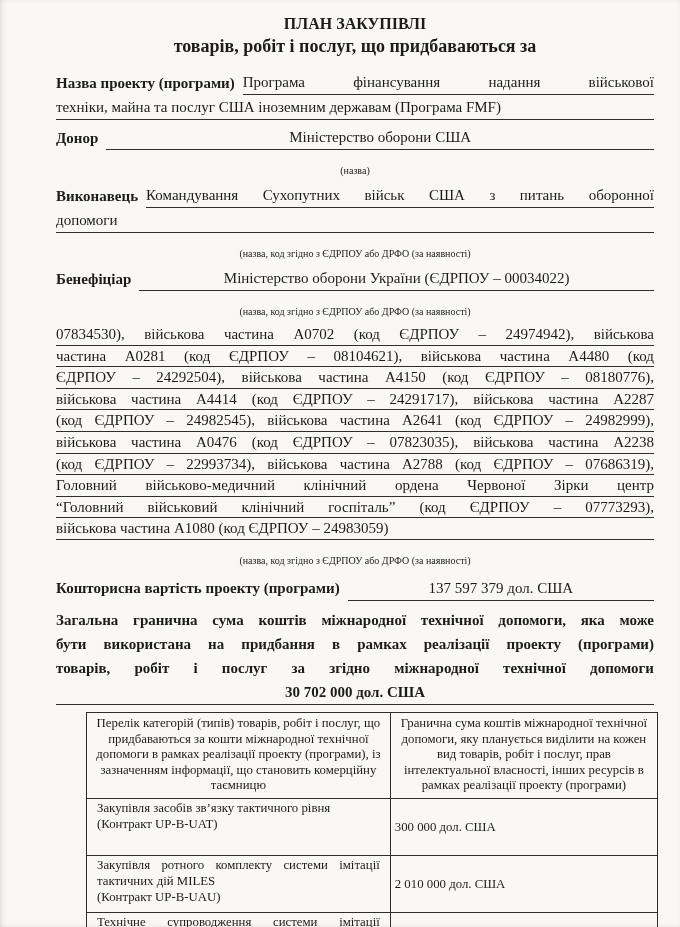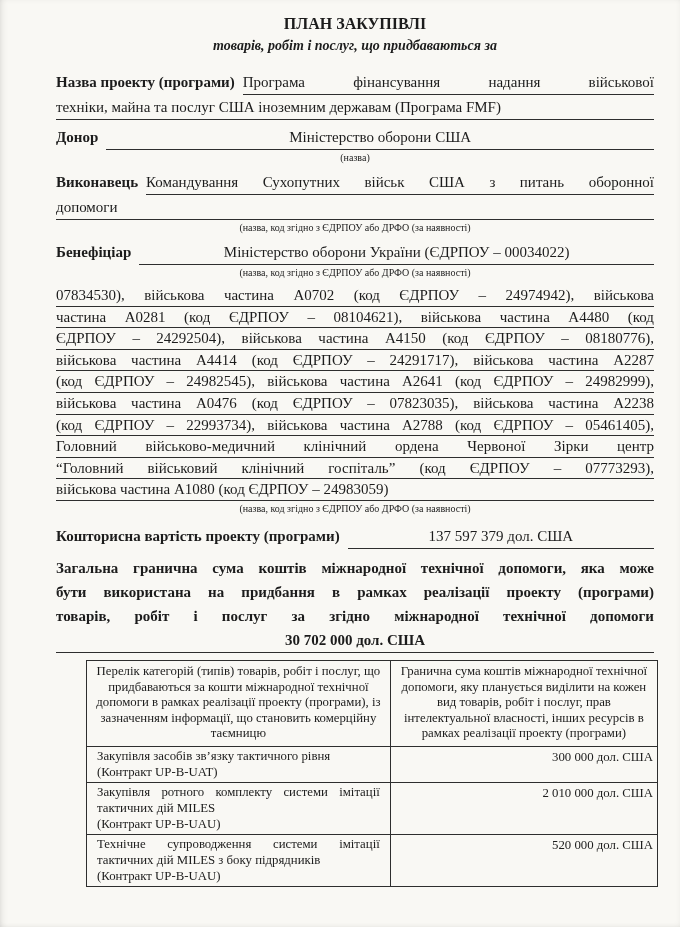--- a/index.html
+++ b/index.html
@@ -10,49 +10,49 @@
     margin:0 auto;
     padding:12px 26px 6px 56px;
     background:#f9f8f4;
     overflow:hidden;
     font-family:"Liberation Serif","DejaVu Serif",serif;
     color:#1c1c1c;
     box-shadow: inset 4px 0 10px -6px rgba(0,0,0,.25), inset -2px -2px 8px -6px rgba(0,0,0,.15);
   }
   .doc-title { text-align:center; font-weight:bold; margin-bottom:13px; }
   .doc-title .t1 { font-size:16px; line-height:23px; }
-  .doc-title .t2 { font-size:14px; line-height:22px;font-style:italic; }
+  .doc-title .t2 { font-size:18px; line-height:22px; }
 
   .field { font-size:15px; margin-bottom:5px; }
   .line { line-height:24px; }
-  .flexline { display:flex; line-height:24px; }
+  .flexline { display:flex; line-height:24px;align-items:center; }
   .lbl { font-weight:bold; white-space:nowrap; padding-right:8px; }
   .val { flex:1 1 auto; border-bottom:1.2px solid #2e2e2e; min-width:0; }
   .center { text-align:center; }
   .just { text-align:justify; text-align-last:justify; }
   .u-full { border-bottom:1.2px solid #2e2e2e; }
-  .caption { font-size:10px; line-height:14px; text-align:center; color:#1c1c1c; margin-top:1px; }
+  .caption { font-size:10px; line-height:14px; text-align:center; color:#1c1c1c; margin-top:14px; }
 
   .recipient .rline { line-height:20.6px; border-bottom:1.2px solid #2e2e2e; }
   .recipient .flexline { line-height:20.6px; }
 
   .bold-par { font-weight:bold; }
   .bold-par .line { line-height:24px; }
 
   table.plan {
     width:572px; margin-left:30px; margin-top:7px;
     border-collapse:collapse;
     font-size:12.8px;
     color:#1c1c1c;
   }
   table.plan td { border:1.2px solid #2e2e2e; vertical-align:top; }
   .hdr-cell { text-align:center; line-height:15.6px; padding:3px 8px 4px;margin-left:13px; }
   .item-cell { padding:1px 10px 2px; line-height:16px; text-align:justify; }
   .item-cell .contract { text-align:right; text-align-last:left; }
-  .amt-cell { padding:2px 4px; text-align:right; line-height:16px;margin-left:31px; }
+  .amt-cell { padding:20px 4px; text-align:left; line-height:16px;margin-left:31px; }
 </style>
 </head>
 <body>
 
 <div class="page">
 
   <div class="doc-title">
     <div class="t1">ПЛАН ЗАКУПІВЛІ</div>
     <div class="t2">товарів, робіт і послуг, що придбаваються за</div>
   </div>
@@ -90,21 +90,21 @@
     <div class="caption">(назва, код згідно з ЄДРПОУ або ДРФО (за наявності)</div>
   </div>
 
   <div class="field recipient">
     <div class="rline just">07834530), військова частина А0702 (код ЄДРПОУ – 24974942), військова</div>
     <div class="rline just">частина А0281 (код ЄДРПОУ – 08104621), військова частина А4480 (код</div>
     <div class="rline just">ЄДРПОУ – 24292504), військова частина А4150 (код ЄДРПОУ – 08180776),</div>
     <div class="rline just">військова частина А4414 (код ЄДРПОУ – 24291717), військова частина А2287</div>
     <div class="rline just">(код ЄДРПОУ – 24982545), військова частина А2641 (код ЄДРПОУ – 24982999),</div>
     <div class="rline just">військова частина А0476 (код ЄДРПОУ – 07823035), військова частина А2238</div>
-    <div class="rline just">(код ЄДРПОУ – 22993734), військова частина А2788 (код ЄДРПОУ – 05461405),</div>
+    <div class="rline just">(код ЄДРПОУ – 22993734), військова частина А2788 (код ЄДРПОУ – 07686319),</div>
     <div class="rline just">Головний військово-медичний клінічний ордена Червоної Зірки центр</div>
     <div class="rline just">“Головний військовий клінічний госпіталь” (код ЄДРПОУ – 07773293),</div>
     <div class="rline">військова частина А1080 (код ЄДРПОУ – 24983059)</div>
     <div class="caption">(назва, код згідно з ЄДРПОУ або ДРФО (за наявності)</div>
   </div>
 
   <div class="field" style="margin-top:8px;">
     <div class="flexline">
       <span class="lbl">Кошторисна вартість проекту (програми)</span>
       <span class="val center">137 597 379 дол. США</span>

